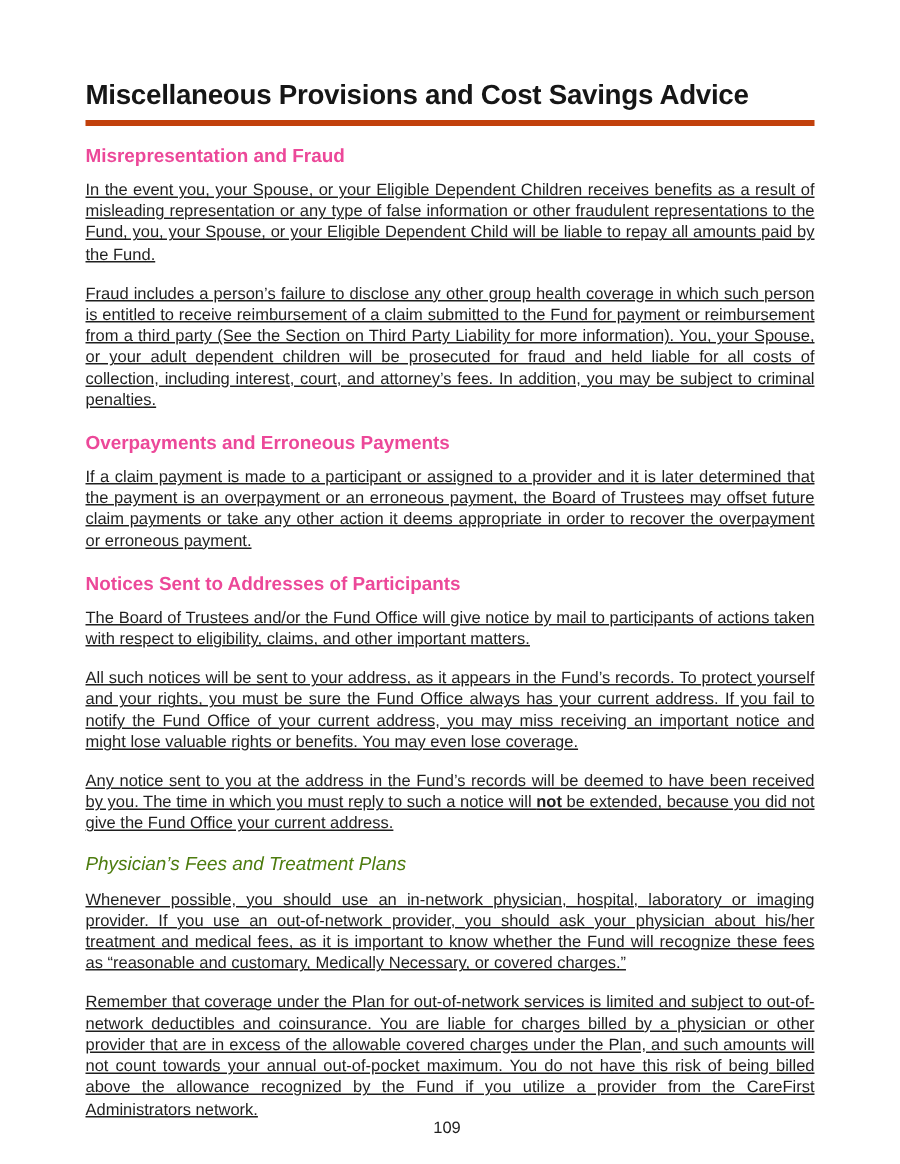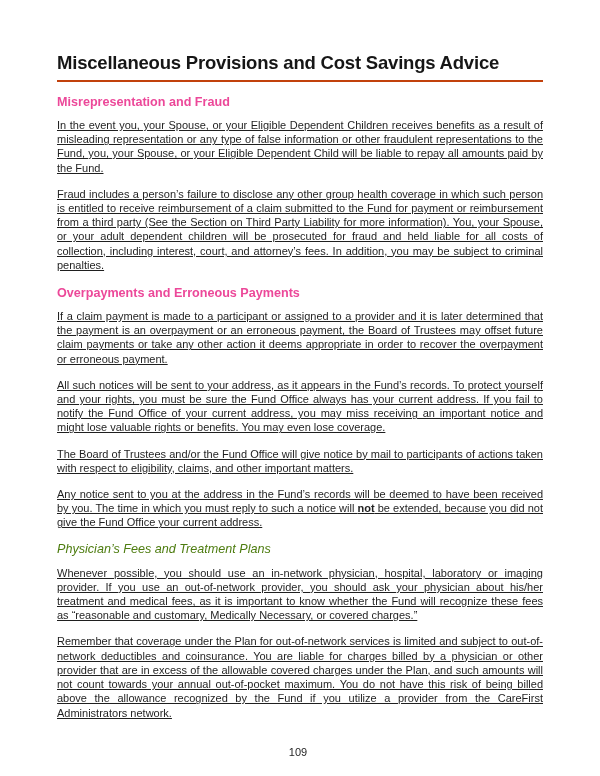--- a/index.html
+++ b/index.html
@@ -21,21 +21,21 @@
     padding: 52px 57px 0 57px;
     position: relative;
   }
   .doc-title {
     font-size: 18.5px;
     font-weight: bold;
     color: #161616;
     letter-spacing: -0.2px;
     margin: 0;
     padding-bottom: 6px;
-    border-bottom: 2px solid #c2410c;
+    border-bottom: 4px solid #c2410c;
   }
   .section-heading {
     font-size: 12.6px;
     font-weight: bold;
     color: #ec4899;
     margin: 14px 0 9px 0;
   }
   .section-heading.first {
     margin-top: 13px;
   }
@@ -77,22 +77,23 @@
 
   <h1 class="doc-title">Miscellaneous Provisions and Cost Savings Advice</h1>
 
   <h2 class="section-heading first">Misrepresentation and Fraud</h2>
   <p class="body-para">In the event you, your Spouse, or your Eligible Dependent Children receives benefits as a result of misleading representation or any type of false information or other fraudulent representations to the Fund, you, your Spouse, or your Eligible Dependent Child will be liable to repay all amounts paid by the Fund.</p>
   <p class="body-para">Fraud includes a person’s failure to disclose any other group health coverage in which such person is entitled to receive reimbursement of a claim submitted to the Fund for payment or reimbursement from a third party (See the Section on Third Party Liability for more information). You, your Spouse, or your adult dependent children will be prosecuted for fraud and held liable for all costs of collection, including interest, court, and attorney’s fees.  In addition, you may be subject to criminal penalties.</p>
 
   <h2 class="section-heading">Overpayments and Erroneous Payments</h2>
   <p class="body-para">If a claim payment is made to a participant or assigned to a provider and it is later determined that the payment is an overpayment or an erroneous payment, the Board of Trustees may offset future claim payments or take any other action it deems appropriate in order to recover the overpayment or erroneous payment.</p>
 
+  <h2 class="section-heading">Notices Sent to Addresses of Participants</h2>
+  <p class="body-para">The Board of Trustees and/or the Fund Office will give notice by mail to participants of actions taken with respect to eligibility, claims, and other important matters.</p>
   <p class="body-para">All such notices will be sent to your address, as it appears in the Fund’s records. To protect yourself and your rights, you must be sure the Fund Office always has your current address. If you fail to notify the Fund Office of your current address, you may miss receiving an important notice and might lose valuable rights or benefits. You may even lose coverage.</p>
-  <p class="body-para">The Board of Trustees and/or the Fund Office will give notice by mail to participants of actions taken with respect to eligibility, claims, and other important matters.</p>
   <p class="body-para"><span>Any notice sent to you at the address in the Fund’s records will be deemed to have been received by you. The time in which you must reply to such a notice will </span><strong class="inline-bold">not</strong><span> be extended, because you did not give the Fund Office your current address.</span></p>
 
   <h3 class="sub-heading">Physician’s Fees and Treatment Plans</h3>
   <p class="body-para">Whenever possible, you should use an in-network physician, hospital, laboratory or imaging provider. If you use an out-of-network provider, you should ask your physician about his/her treatment and medical fees, as it is important to know whether the Fund will recognize these fees as “reasonable and customary, Medically Necessary, or covered charges.”</p>
   <p class="body-para">Remember that coverage under the Plan for out-of-network services is limited and subject to out-of-network deductibles and coinsurance. You are liable for charges billed by a physician or other provider that are in excess of the allowable covered charges under the Plan, and such amounts will not count towards your annual out-of-pocket maximum. You do not have this risk of being billed above the allowance recognized by the Fund if you utilize a provider from the CareFirst Administrators network.</p>
 
   <div class="page-footer">109</div>
 
 </div>
 

